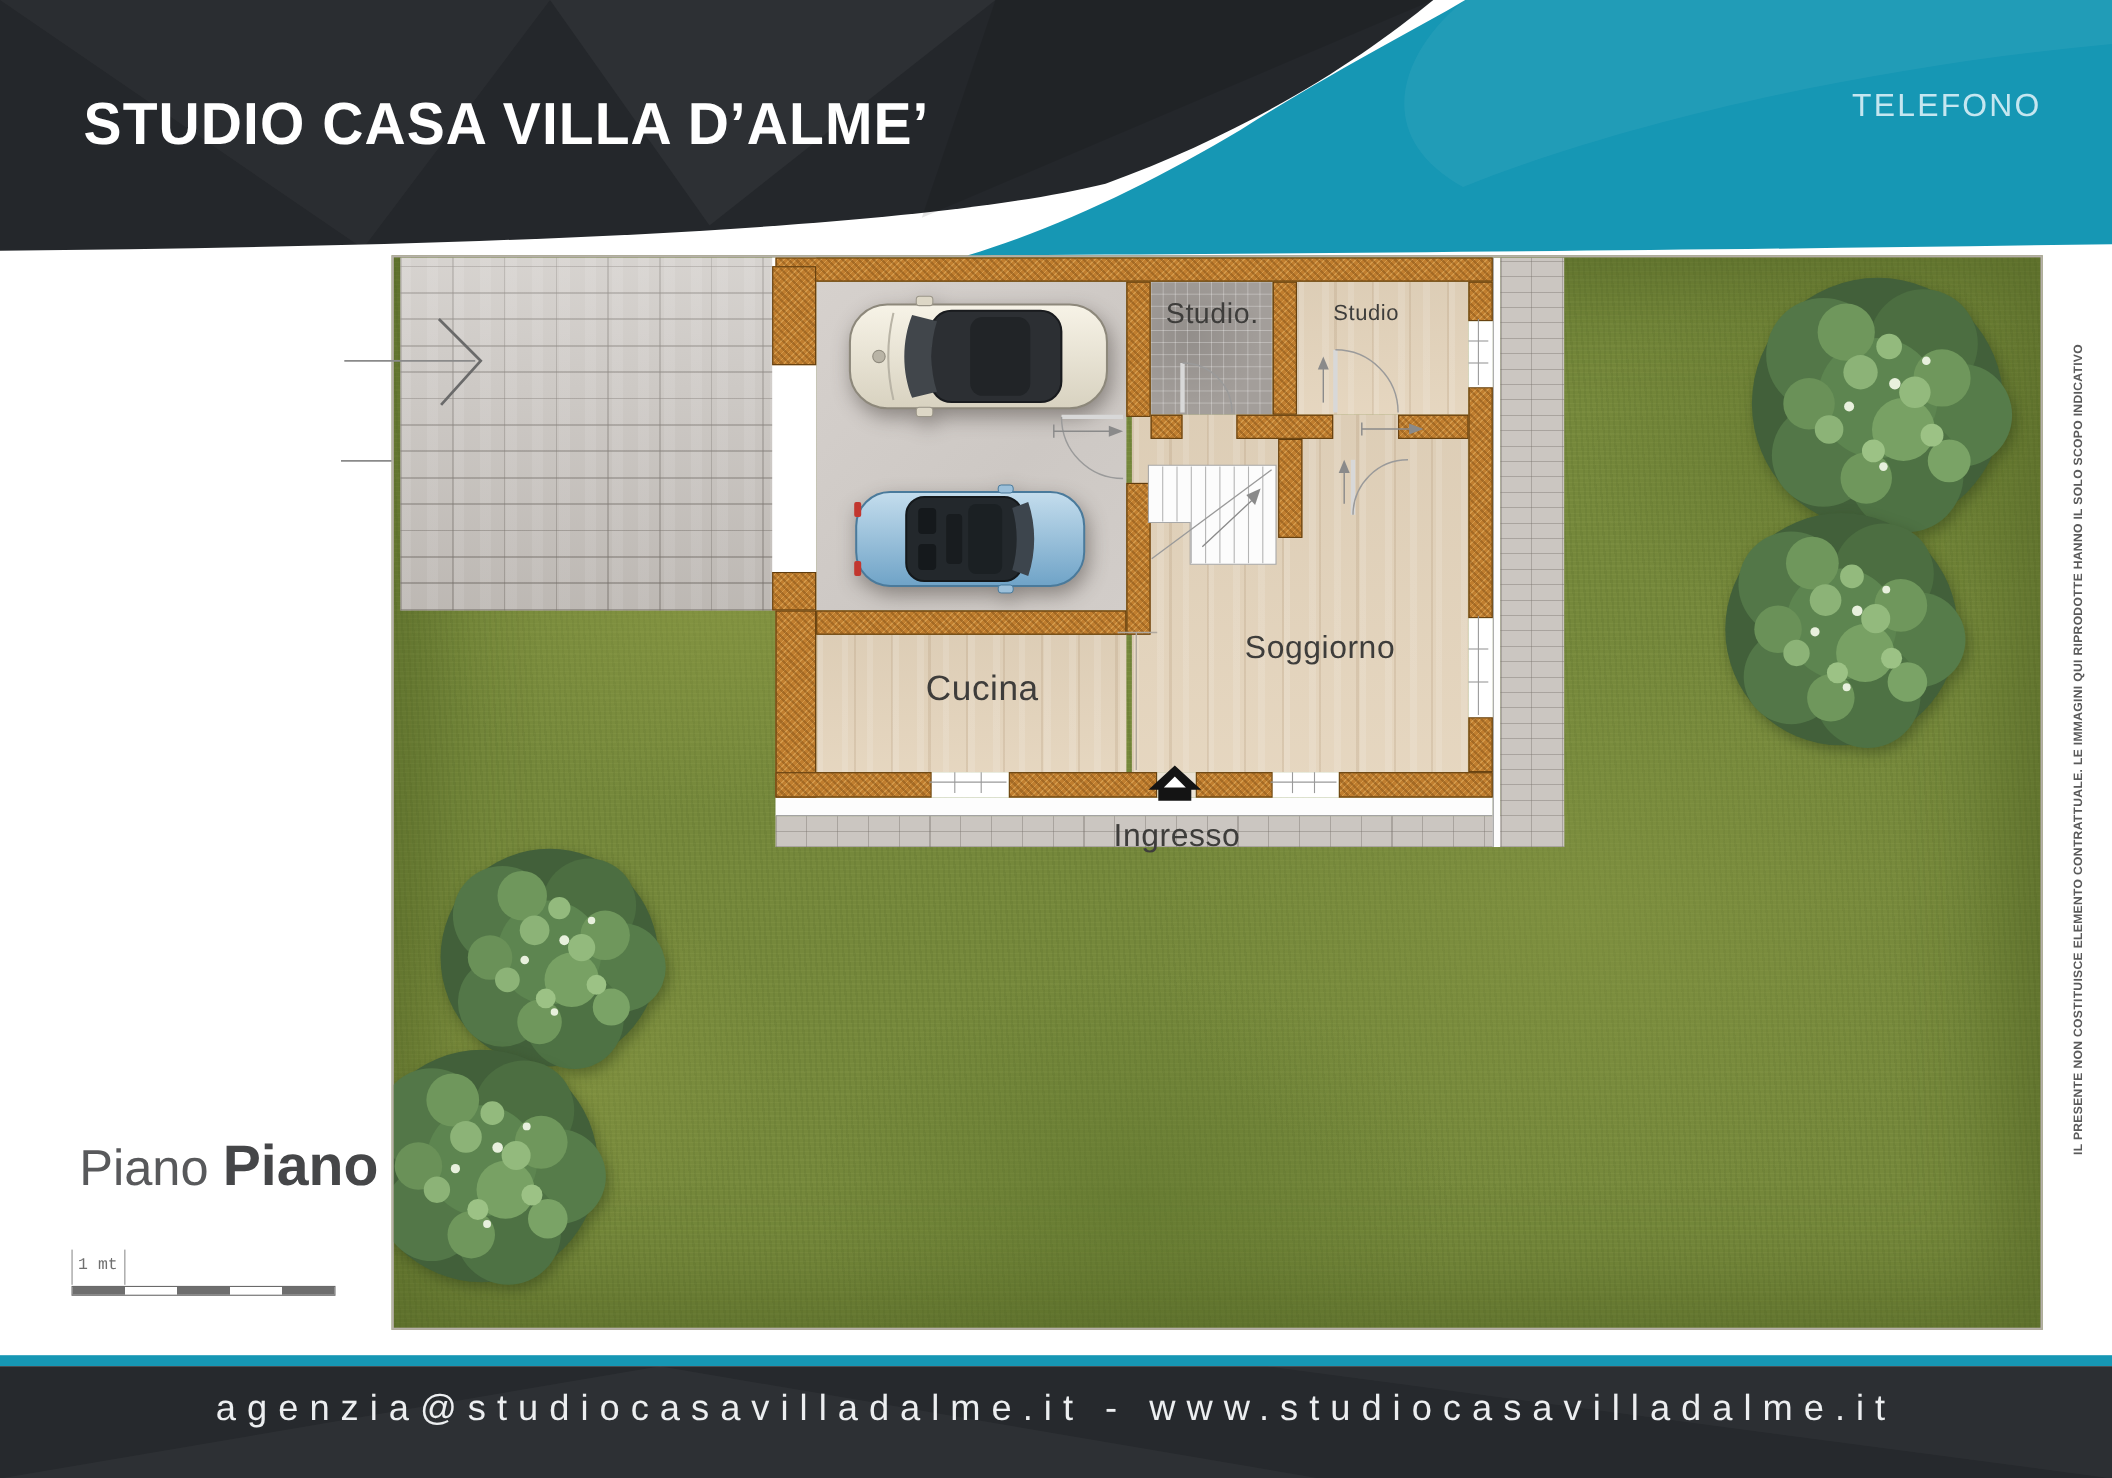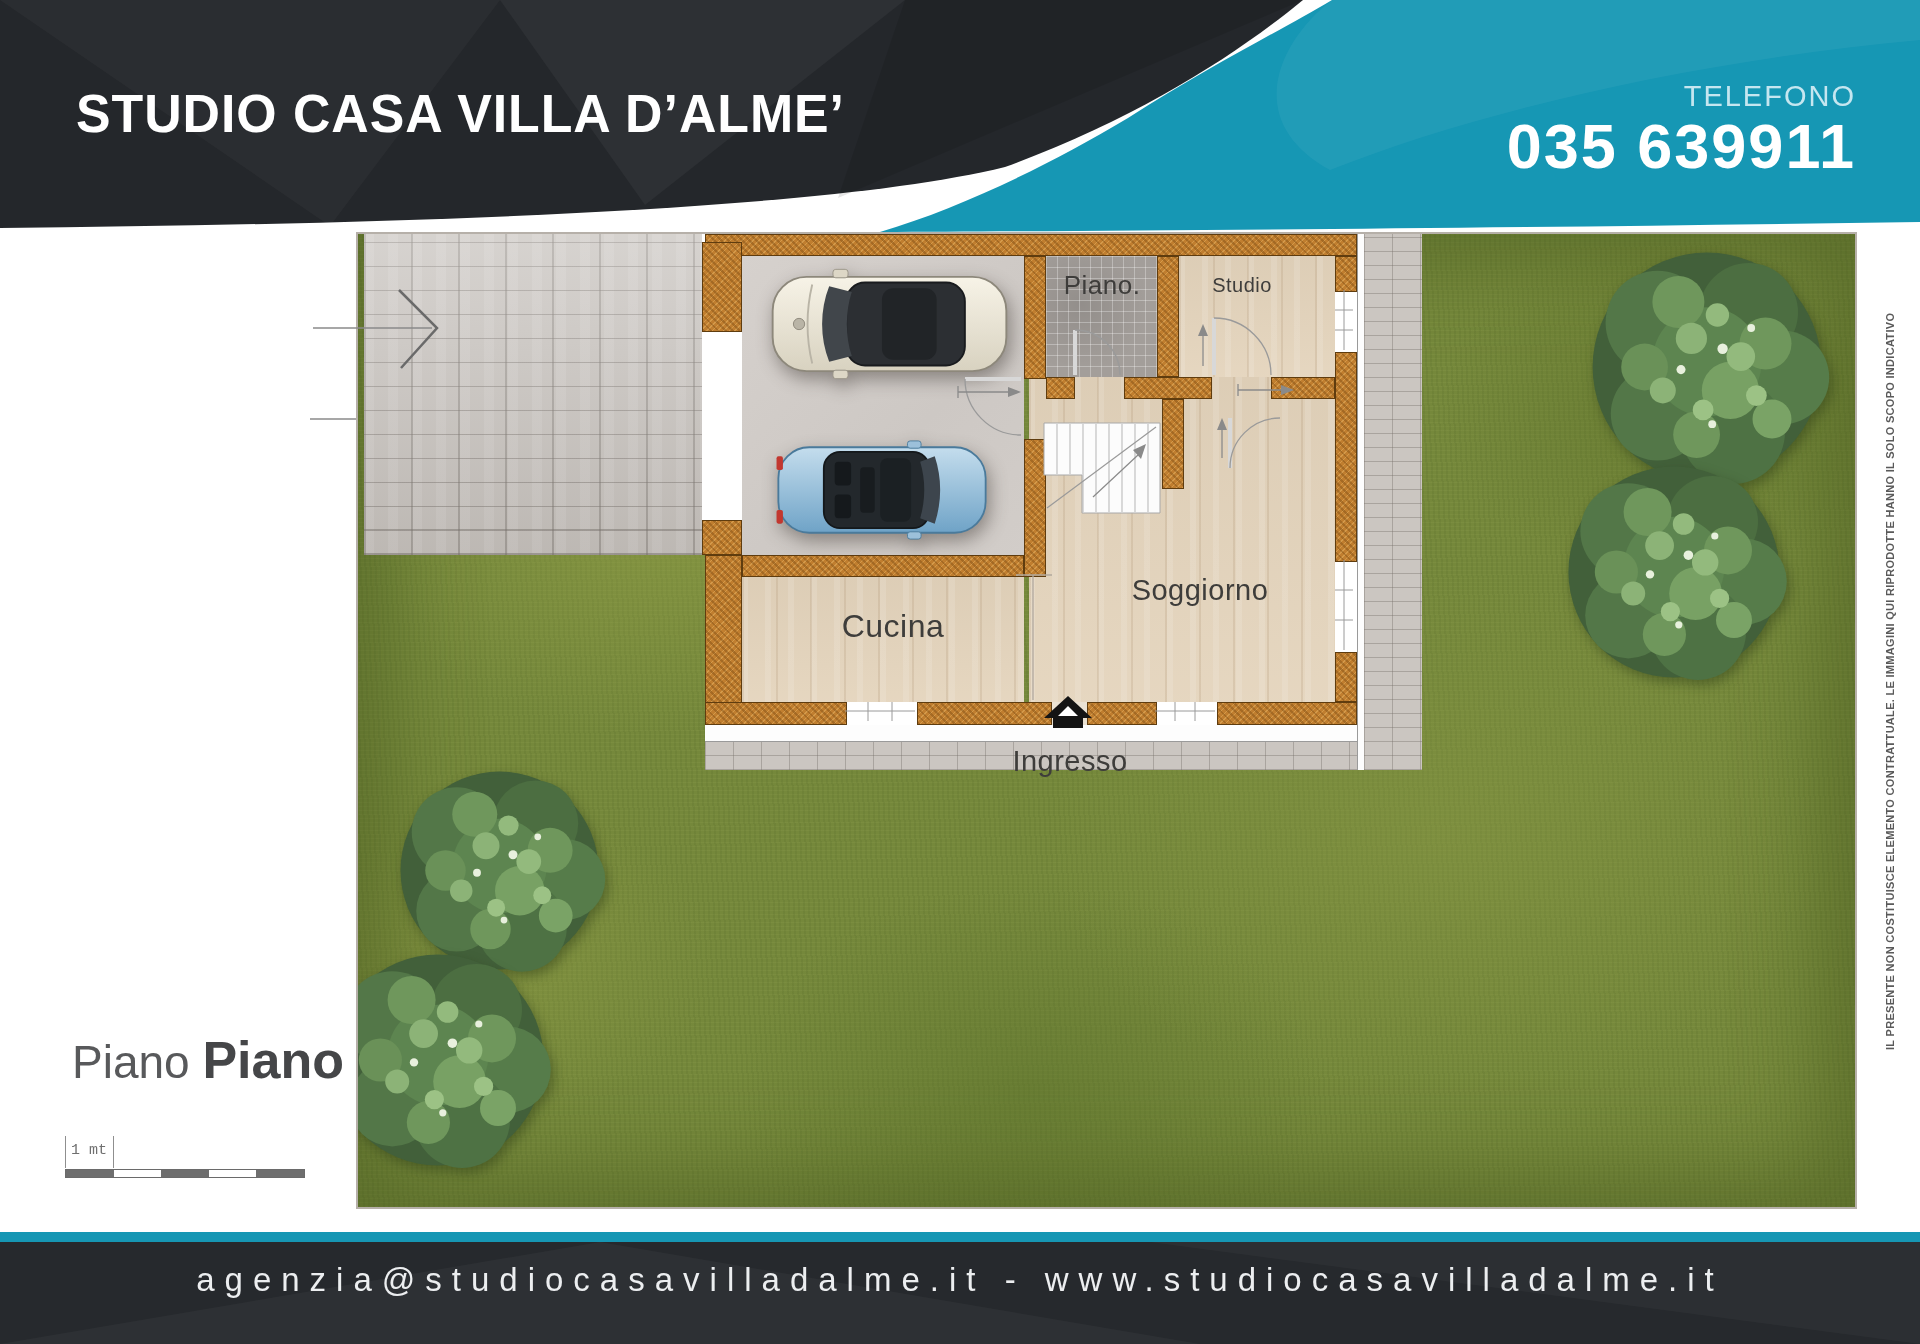--- a/index.html
+++ b/index.html
@@ -232,21 +232,21 @@
   <svg class="tree" style="left:1196px;top:218px;" width="240" height="240">
       <use href="#tree"></use>
     </svg>
   <svg class="tree" style="left:29px;top:524px;" width="225" height="225">
       <use href="#tree"></use>
     </svg>
   <svg class="tree" style="left:-40px;top:706px;" width="240" height="240">
       <use href="#tree"></use>
     </svg>
 
-  <span class="room-label" style="left:744px;top:51px;font-size:26px;">Piano.</span>
+  <span class="room-label" style="left:744px;top:51px;font-size:26px;">Studio.</span>
   <span class="room-label" style="left:884px;top:51px;font-size:20px;">Studio</span>
   <span class="room-label" style="left:842px;top:356px;font-size:29px;">Soggiorno</span>
   <span class="room-label" style="left:535px;top:392px;font-size:32px;">Cucina</span>
   <span class="room-label" style="left:712px;top:527px;font-size:29px;">Ingresso</span>
 </div>
 
 <svg id="linework" viewBox="0 0 1920 1344">
 
   <line x1="313" y1="328" x2="432" y2="328" stroke="#8a8a8a" stroke-width="1.5"></line>
   <polyline points="399,290 437,328 401,368" fill="none" stroke="#6a6a6a" stroke-width="2.5"></polyline>
@@ -315,21 +315,20 @@
   <path d="M0,0 H1303 C1240,52 1140,118 1005,167 C830,210 420,224 0,228 Z" fill="#24272b"></path>
   <polygon points="0,0 500,0 330,226" fill="rgba(255,255,255,0.03)"></polygon>
   <polygon points="500,0 905,0 645,205" fill="rgba(255,255,255,0.045)"></polygon>
   <polygon points="905,0 1303,0 838,198" fill="rgba(0,0,0,0.10)"></polygon>
   <path d="M1332,0 H1920 V222 C1520,228 1120,231 880,232 C960,208 1048,166 1128,118 C1213,64 1285,28 1332,0 Z" fill="#1697b4"></path>
   <path d="M1332,0 H1920 V40 C1700,60 1480,110 1330,170 C1240,120 1280,40 1332,0 Z" fill="rgba(255,255,255,0.05)"></path>
 </svg>
 <div class="agency-title">STUDIO CASA VILLA D’ALME’</div>
 <div class="phone-block">
   <div class="phone-label">TELEFONO</div>
-  <div class="phone-number">035 639911</div>
 </div>
 
 <div class="floor-title">
   <span>Piano </span>
   <b>Piano</b>
 </div>
 <div class="scale-tick" style="left:65px;"></div>
 <div class="scale-tick" style="left:113px;"></div>
 <div class="scalebar-label">1 mt</div>
 <div class="scalebar"></div>

